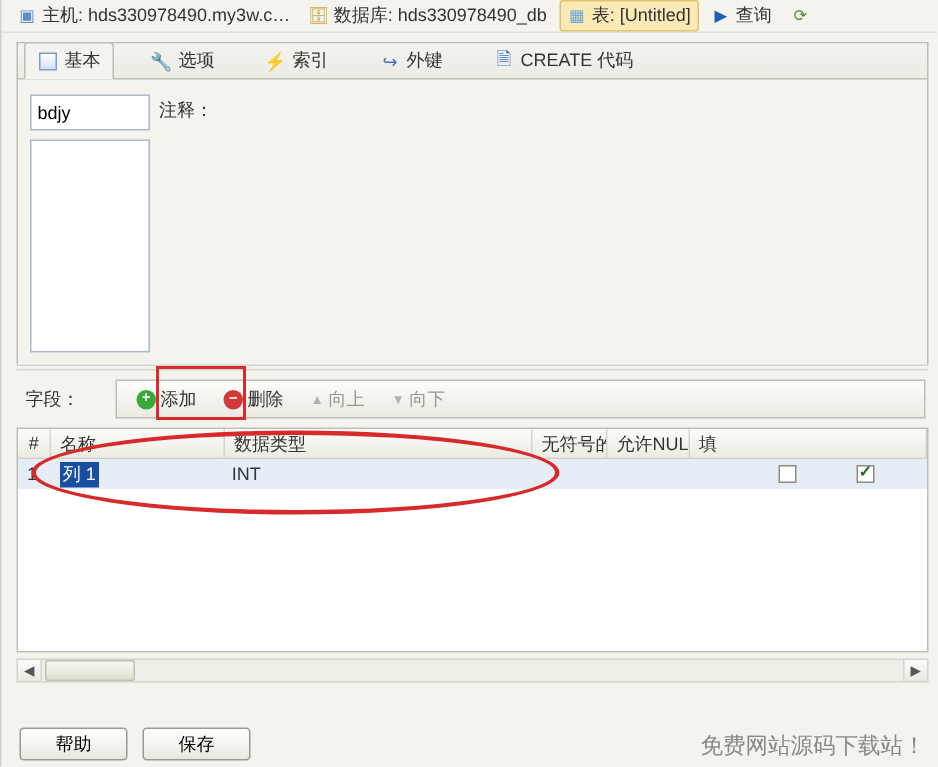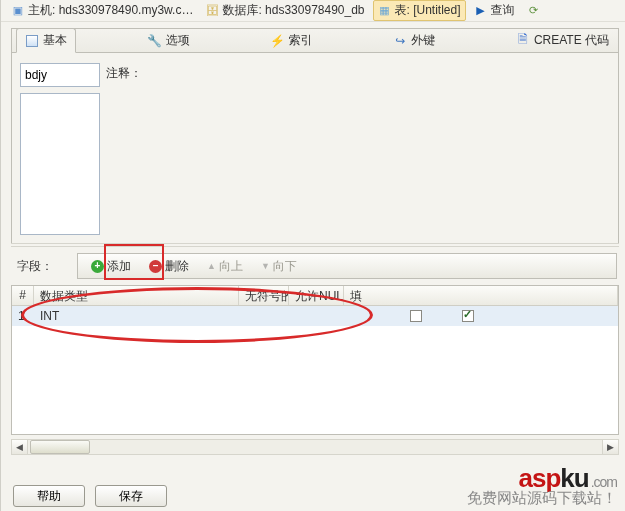--- a/index.html
+++ b/index.html
@@ -61,22 +61,21 @@
     border-bottom: none;
     background: #f4f3ee;
   }
   .tabbar {
     display: flex;
     align-items: flex-end;
     height: 24px;
     background: linear-gradient(#f4f3ee,#ecebe4);
     padding-left: 4px;
     border-bottom: 1px solid #bfbeb6;
-    gap: 4px;
-    justify-content: space-between;
+    gap: 16px;
   }
   .tab {
     display:flex;
     align-items:center;
     gap:4px;
     padding: 3px 8px;
     border: 1px solid transparent;
     position: relative;
     top: 1px;
     background: transparent;
@@ -340,29 +339,33 @@
       <div class="tbtn disabled">
         <span class="tri">▼</span>
         <span>向下</span>
       </div>
     </div>
   </div>
 
   <div class="grid-wrap">
     <div class="grid-head">
       <div class="ghcell col-idx">#</div>
+      <div class="ghcell col-name">名称</div>
       <div class="ghcell col-type">数据类型</div>
       <div class="ghcell col-unsigned">无符号的</div>
       <div class="ghcell col-null">允许NULL</div>
       <div class="ghcell col-fill">填</div>
     </div>
     <div class="grid-body">
       <div class="grow">
         <div class="gcell col-idx">
             <span>1</span>
+          </div>
+        <div class="gcell col-name sel">
+            <span>列 1</span>
           </div>
         <div class="gcell col-type">
             <span>INT</span>
           </div>
         <div class="gcell col-len">
             <span></span>
           </div>
         <div class="gcell col-unsigned" style="justify-content:center">
             <span class="gchk"></span>
           </div>
@@ -383,18 +386,15 @@
 
   <div class="bottombar">
     <button class="btn">帮助</button>
     <button class="btn">保存</button>
   </div>
 
   <div class="addbox-highlight" style="left:103px; top:244px; width:60px; height:36px;"></div>
   <div class="ellipse-highlight" style="left:20px; top:287px; width:352px; height:56px;"></div>
 
   <div class="watermark">
-    <div class="big">
-      <span class="r">asp</span><span class="b">ku</span><span class="com">.com</span>
-    </div>
     <div class="sub">免费网站源码下载站！</div>
   </div>
 </div>
 
 </body></html>

